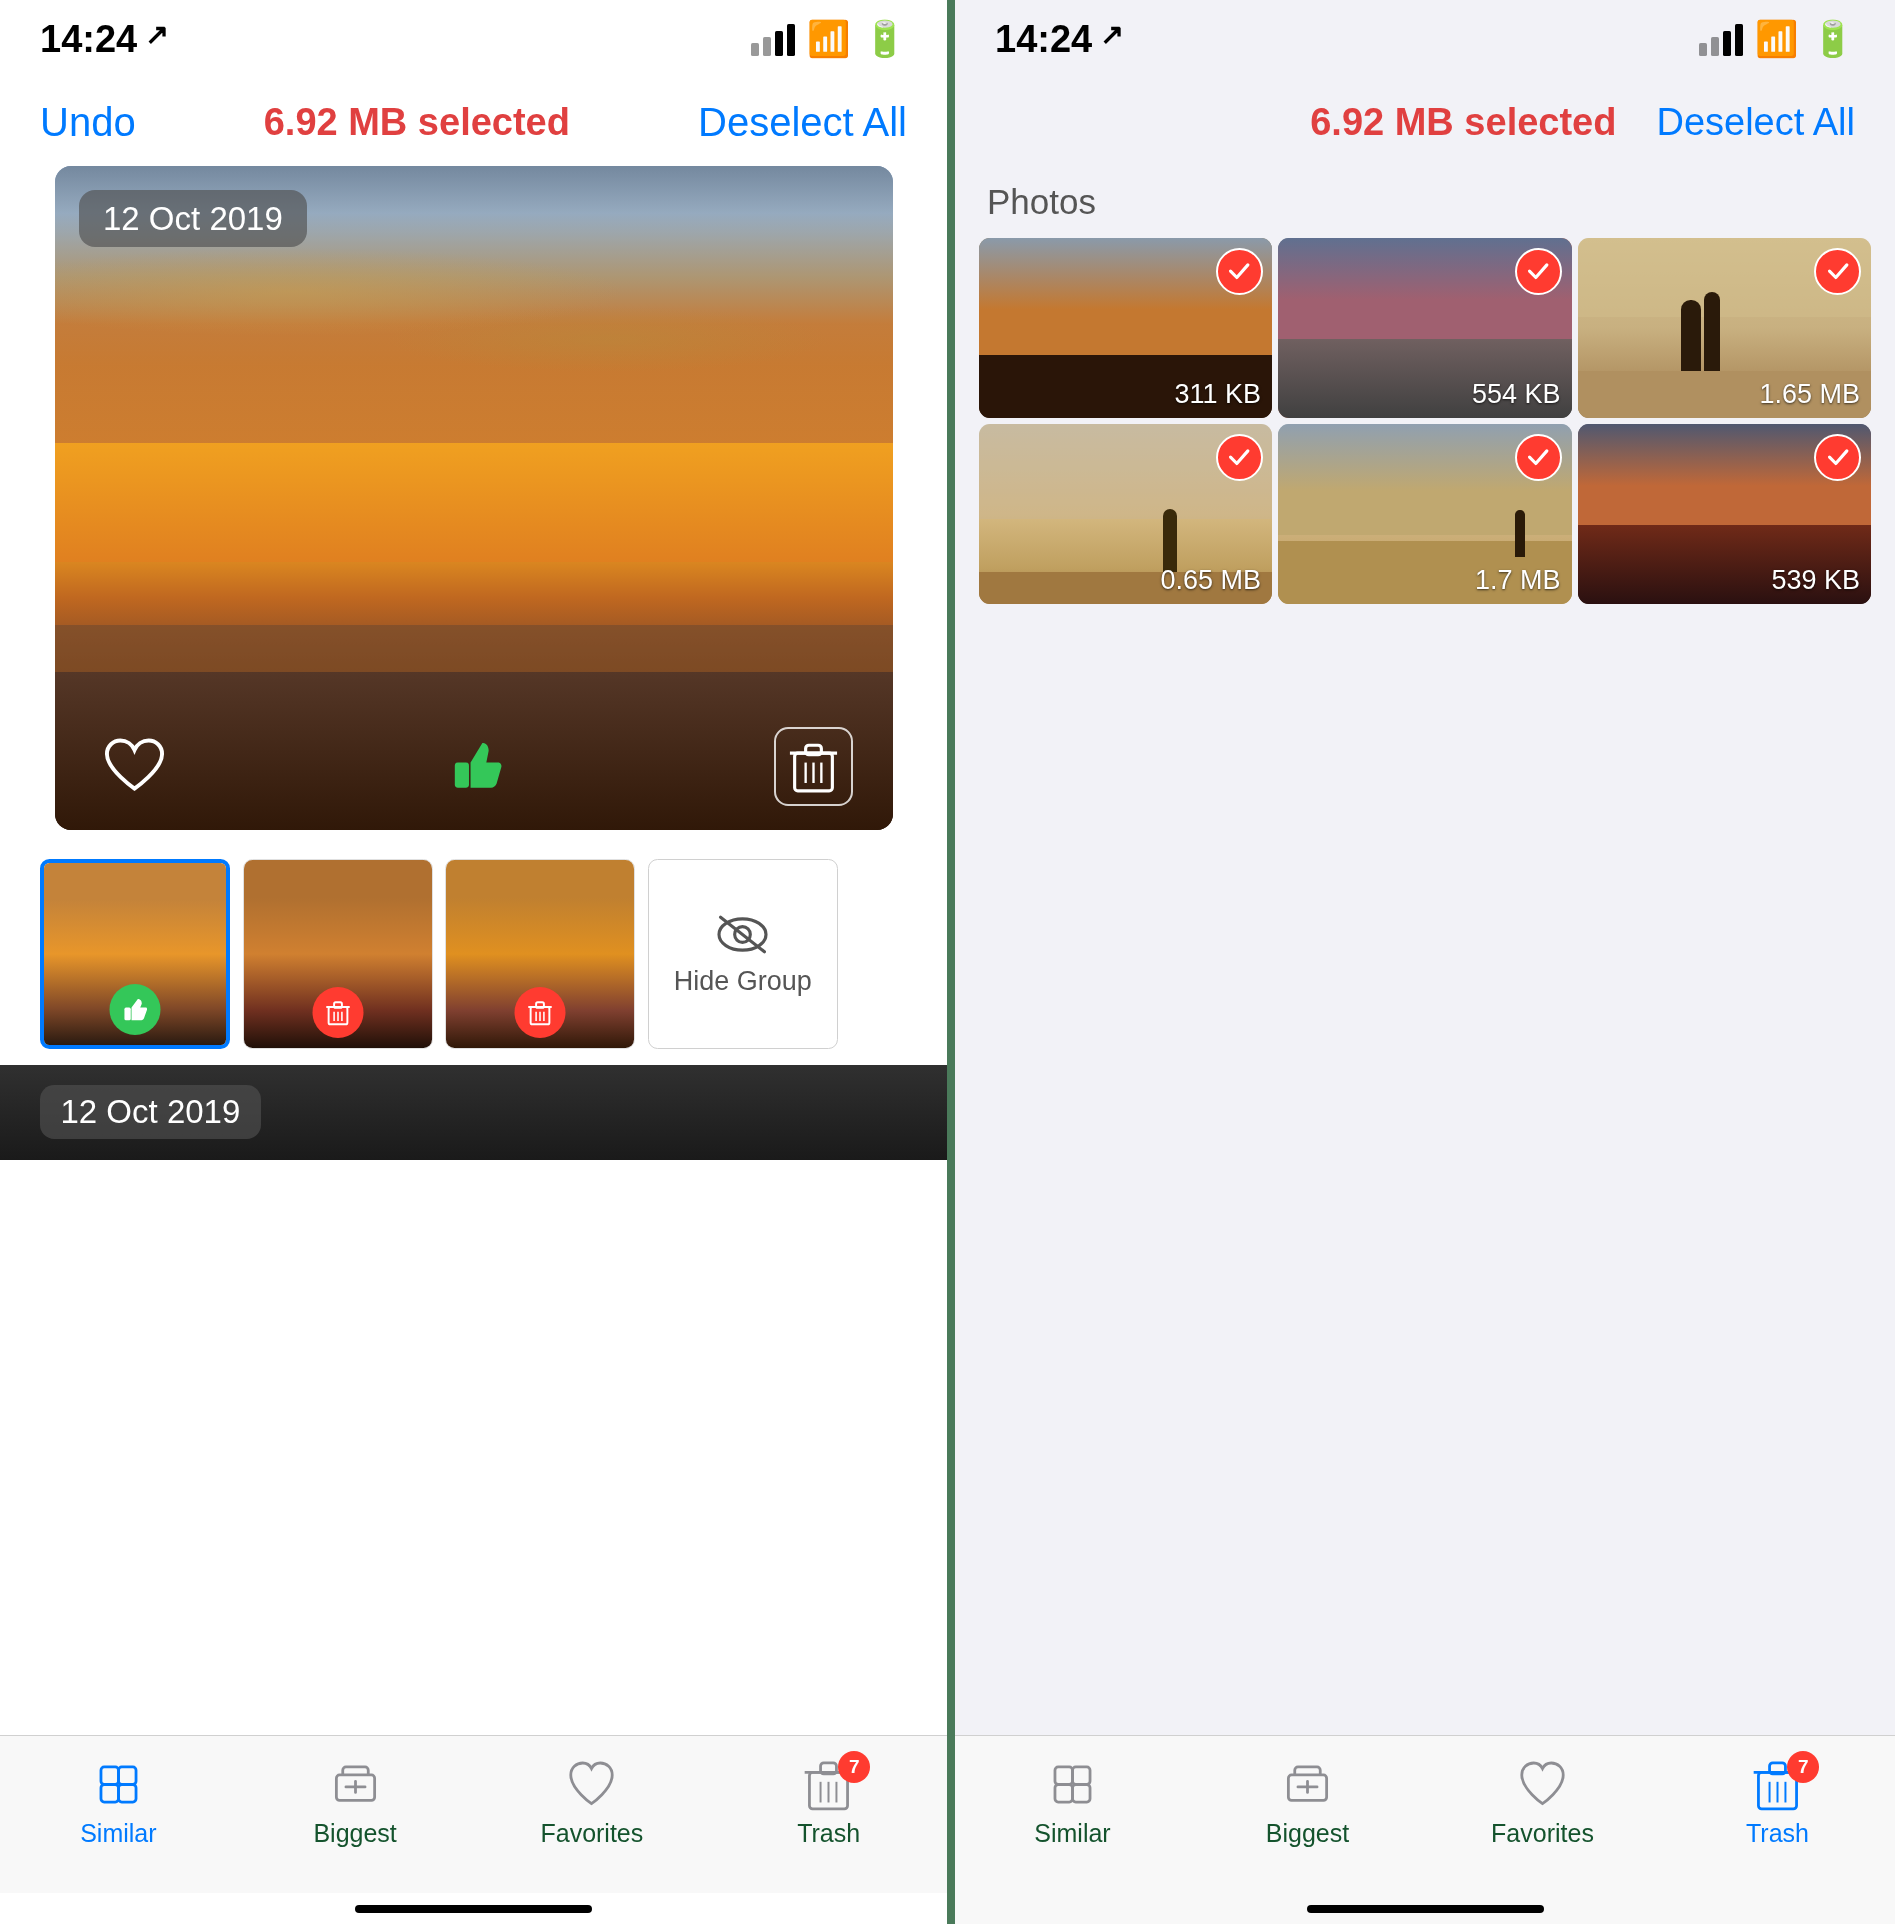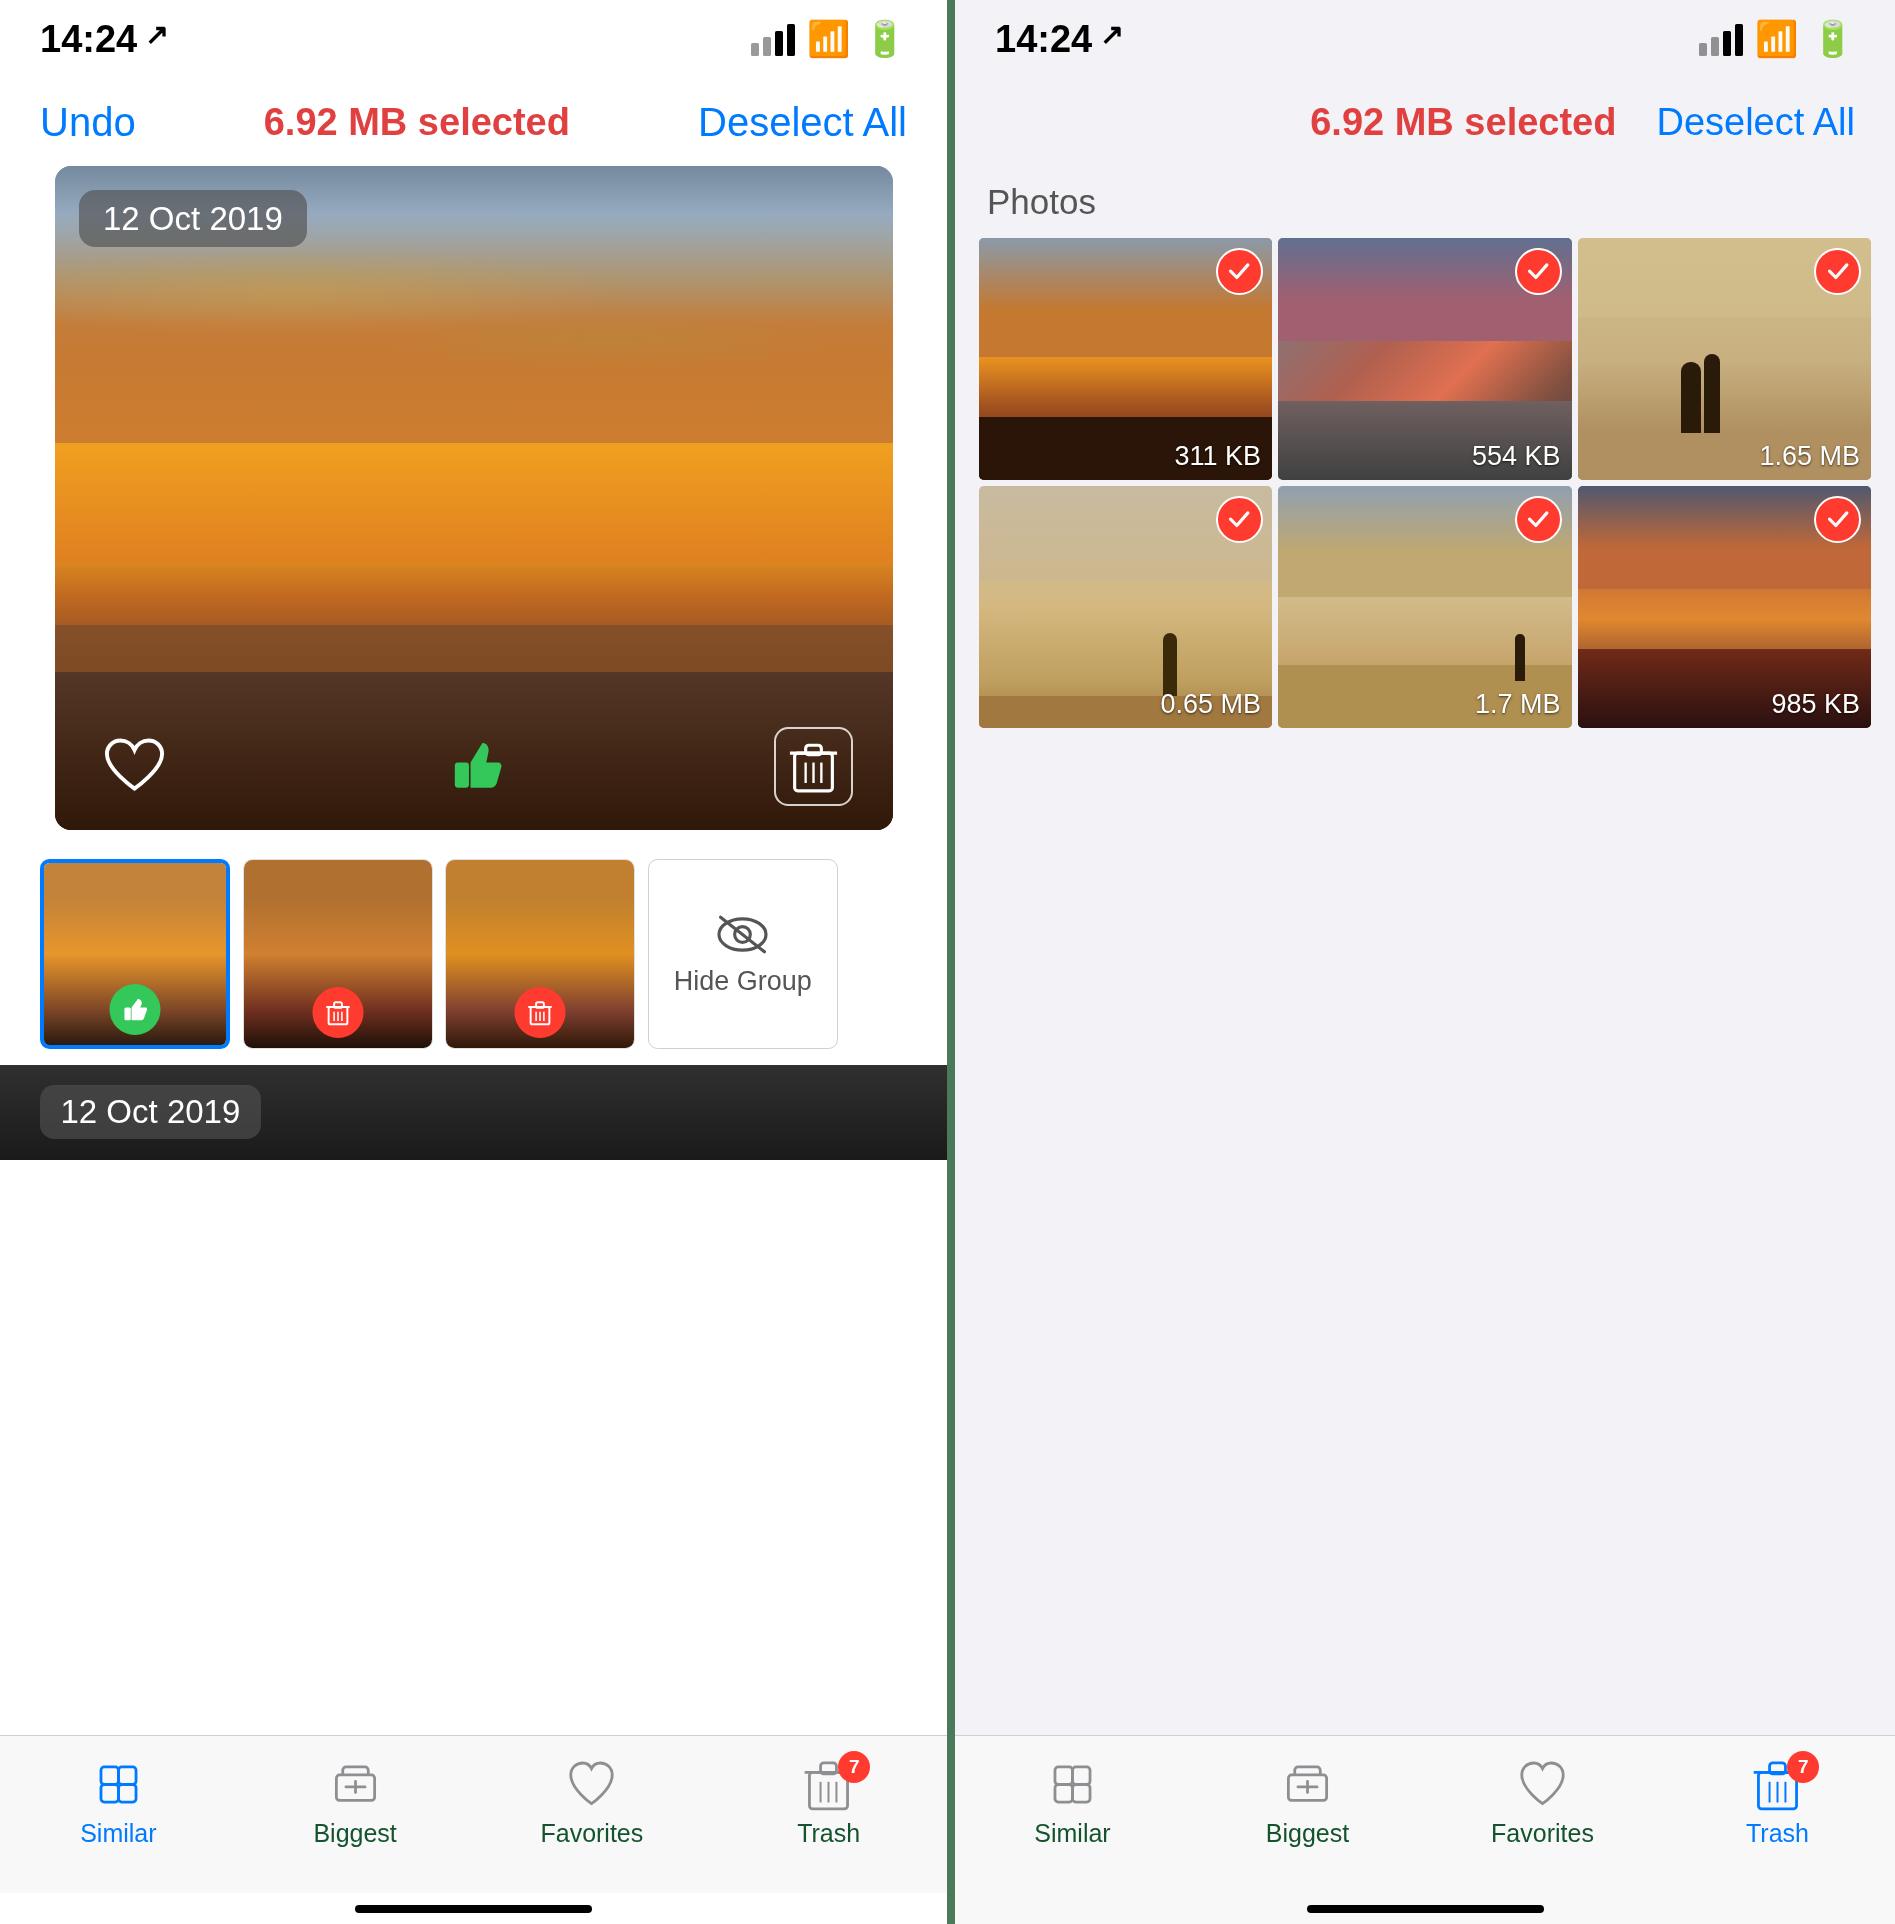--- a/index.html
+++ b/index.html
@@ -335,22 +335,22 @@
       margin-bottom: 16px;
       padding-left: 8px;
     }
     .photos-grid {
       display: grid;
       grid-template-columns: repeat(3, 1fr);
       gap: 6.3px;
     }
     .grid-cell {
       position: relative;
-      height: 242px;
-      border-radius: 5px;
+      height: 180px;
+      border-radius: 11px;
       overflow: hidden;
     }
     .grid-check {
       position: absolute;
       top: 9.5px;
       right: 9.5px;
       width: 47px;
       height: 47px;
       background: #ff3b30;
       border-radius: 50%;
@@ -725,21 +725,21 @@
       <div class="grid-cell">
         <div class="photo-sunset-sm">
           <div style="position:absolute;top:0;left:0;right:0;height:103px;background:linear-gradient(180deg,#505870 0%,#c06838 60%);"></div>
           <div style="position:absolute;bottom:0;left:0;right:0;height:79px;background:linear-gradient(180deg,#702a18 0%,#2a1010 100%);"></div>
         </div>
         <div class="grid-check">
           <svg width="28.4" height="28.4" viewBox="0 0 36 36">
               <polyline points="7,18 15,26 29,10" fill="none" stroke="white" stroke-width="4" stroke-linecap="round" stroke-linejoin="round"></polyline>
             </svg>
         </div>
-        <span class="grid-size">985 KB</span>
+        <span class="grid-size">539 KB</span>
       </div>
 
     </div>
   </div>
 
   <div style="flex: 1;"></div>
 
 
   <div class="right-bottom-tab-bar">
 

